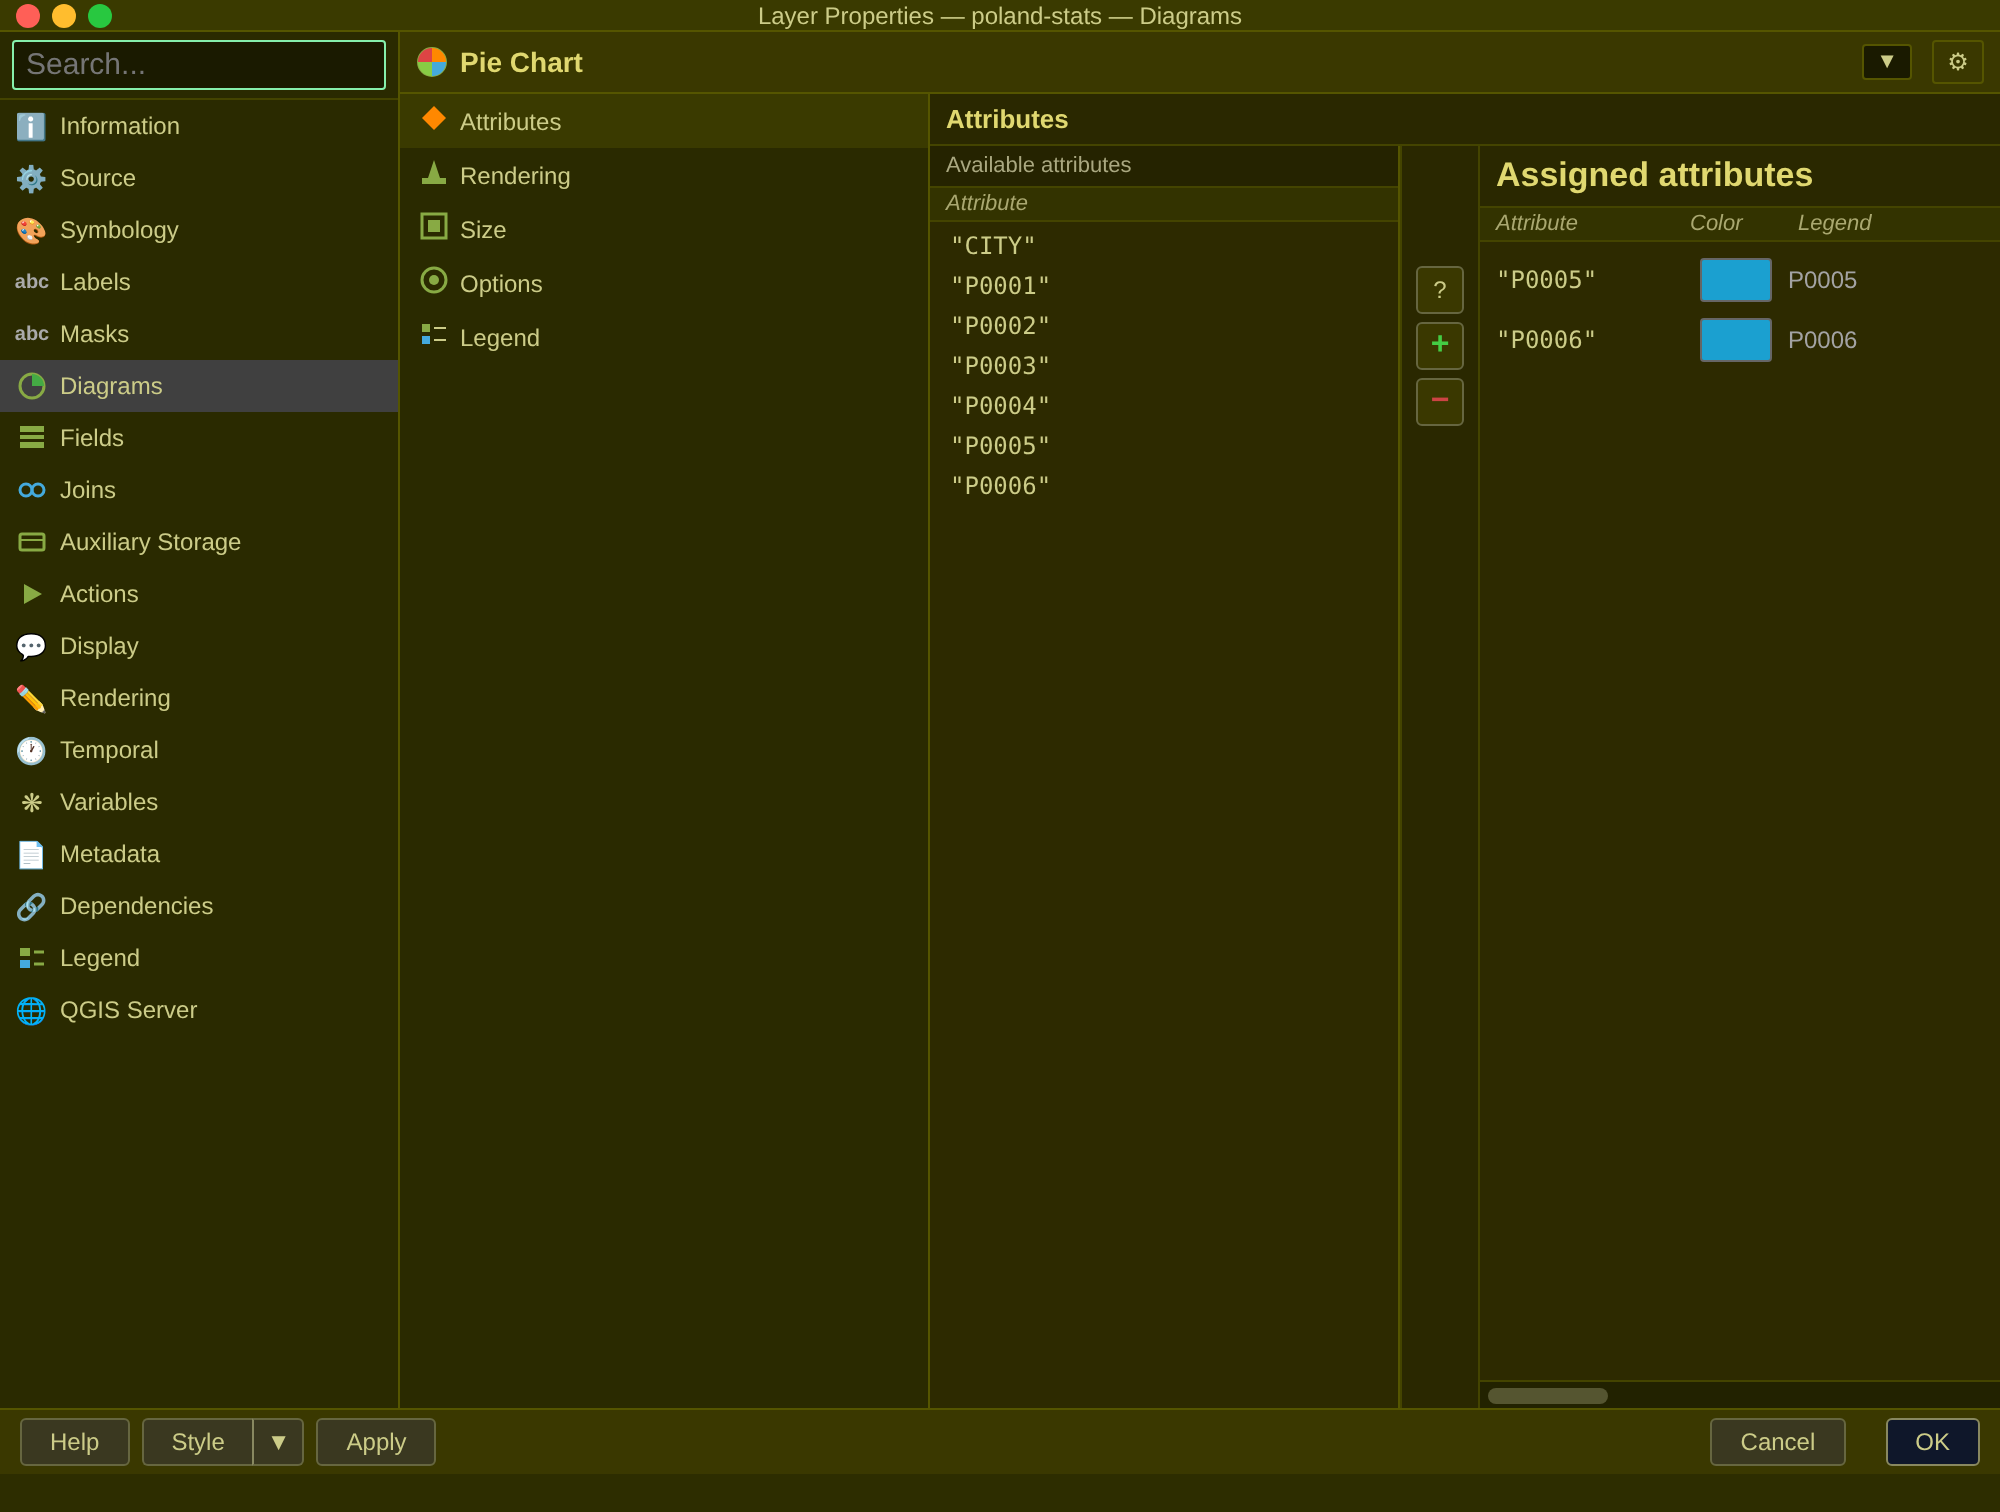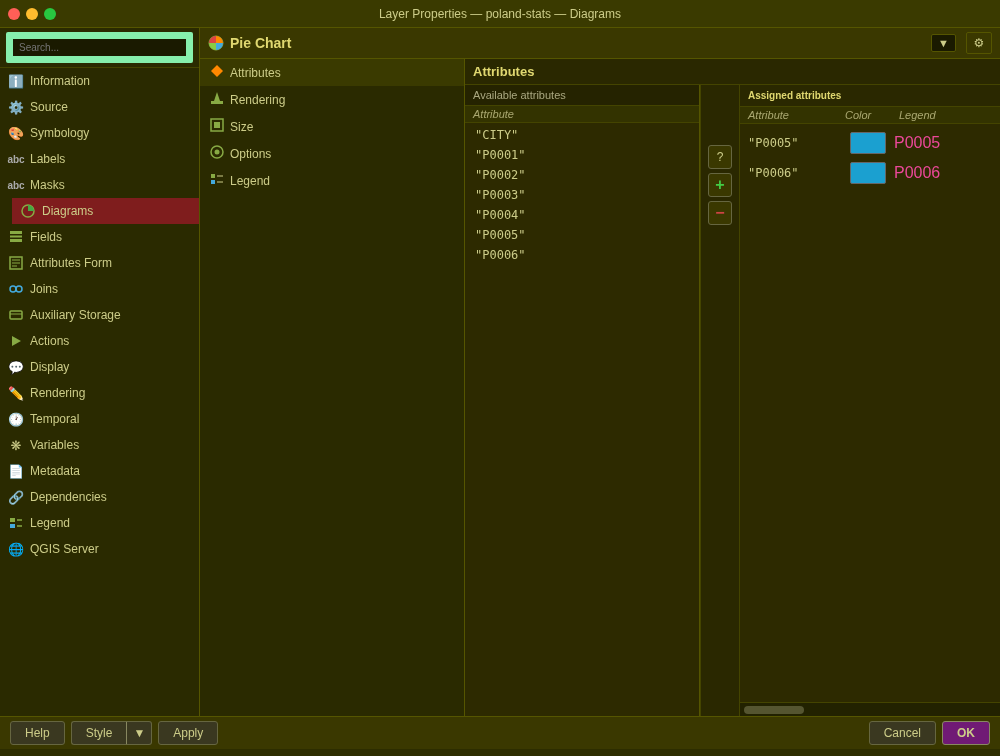--- a/index.html
+++ b/index.html
@@ -8,21 +8,21 @@
       height: 756px;
       background: #2d2d00;
       font-family: -apple-system, BlinkMacSystemFont, "Segoe UI", sans-serif;
       font-size: 12px;
       color: #e0e0c0;
       overflow: hidden;
     }
 
     
     .titlebar {
-      height: 28px;
+      height: 16px;
       background: #3a3a00;
       display: flex;
       align-items: center;
       justify-content: center;
       position: relative;
       border-bottom: 1px solid #555500;
     }
     .titlebar-title {
       font-size: 12px;
       color: #cccc88;
@@ -57,38 +57,37 @@
       display: flex;
       flex-direction: column;
     }
     .search-bar {
       padding: 4px 6px;
       border-bottom: 1px solid #444400;
     }
     .search-input {
       width: 100%;
       background: #1a1a00;
-      border: 7px solid #86efac;
+      border: 1px solid #86efac;
       color: #cccc88;
       padding: 3px 6px;
-      font-size: 10px;
+      font-size: 15px;
       border-radius: 2px;
     }
     .sidebar-item {
       display: flex;
       align-items: center;
       padding: 5px 8px;
       cursor: pointer;
       gap: 6px;
       color: #cccc88;
       font-size: 12px;
     }
     .sidebar-item.active {
-      background: #7f1d1d;
-      margin-left: 12px;
+      background: #404040;
     }
     .sidebar-icon {
       width: 16px;
       height: 16px;
       display: flex;
       align-items: center;
       justify-content: center;
       font-size: 13px;
       flex-shrink: 0;
     }
@@ -185,21 +184,21 @@
 
     
     .assigned-section {
       width: 260px;
       display: flex;
       flex-direction: column;
       position: relative;
     }
     .assigned-header {
       padding: 5px 8px;
-      font-size: 10px;
+      font-size: 17px;
       color: #e0d870;
       font-weight: bold;
       background: #2a2800;
       border-bottom: 1px solid #444400;
     }
     .assigned-table-header {
       display: flex;
       padding: 2px 8px;
       background: #333300;
       border-bottom: 1px solid #444400;
@@ -233,22 +232,22 @@
     }
     .color-swatch {
       width: 36px;
       height: 22px;
       border: 1px solid #666;
       cursor: pointer;
       border-radius: 2px;
     }
     .assigned-legend {
       flex: 1;
-      color: #ec4899;
-      font-size: 16px;
+      color: #a3a3a3;
+      font-size: 12px;
       padding-left: 4px;
     }
     .icon-btn {
       width: 24px;
       height: 24px;
       background: #3a3800;
       border: 1px solid #666640;
       border-radius: 3px;
       cursor: pointer;
       display: flex;
@@ -285,35 +284,35 @@
       align-items: center;
       justify-content: space-between;
       padding: 0 10px;
     }
     .bottom-left {
       display: flex;
       gap: 6px;
     }
     .bottom-right {
       display: flex;
-      gap: 6px;
+      gap: 20px;
     }
     .btn {
       padding: 4px 14px;
       border: 1px solid #666640;
       border-radius: 3px;
       background: #3a3820;
       color: #cccc88;
       cursor: pointer;
       font-size: 12px;
     }
     .btn-ok {
-      background: #701a75;
+      background: #0f172a;
       border-color: #888860;
-      font-weight: bold;
+      font-weight: normal;
     }
 
     
     .pie-icon {
       width: 16px;
       height: 16px;
     }
   </style>
 </head>
 <body>
@@ -365,31 +364,20 @@
     </div>
     <div class="sidebar-item">
       <span class="sidebar-icon">
         <svg width="14" height="14" viewBox="0 0 14 14">
             <rect x="1" y="1" width="12" height="3" fill="#88aa44"></rect>
             <rect x="1" y="5.5" width="12" height="2" fill="#88aa44"></rect>
             <rect x="1" y="9" width="12" height="3" fill="#88aa44"></rect>
           </svg>
       </span>
       <span>Fields</span>
-    </div>
-    <div class="sidebar-item">
-      <span class="sidebar-icon">
-        <svg width="14" height="14" viewBox="0 0 14 14">
-            <rect x="1" y="1" width="12" height="12" fill="none" stroke="#88aa44" stroke-width="1.5"></rect>
-            <line x1="3" y1="4" x2="11" y2="4" stroke="#88aa44" stroke-width="1"></line>
-            <line x1="3" y1="7" x2="11" y2="7" stroke="#88aa44" stroke-width="1"></line>
-            <line x1="3" y1="10" x2="8" y2="10" stroke="#88aa44" stroke-width="1"></line>
-          </svg>
-      </span>
-      <span>Attributes Form</span>
     </div>
     <div class="sidebar-item">
       <span class="sidebar-icon">
         <svg width="14" height="14" viewBox="0 0 14 14">
             <circle cx="4" cy="7" r="3" fill="none" stroke="#44aadd" stroke-width="1.5"></circle>
             <circle cx="10" cy="7" r="3" fill="none" stroke="#44aadd" stroke-width="1.5"></circle>
           </svg>
       </span>
       <span>Joins</span>
     </div>

